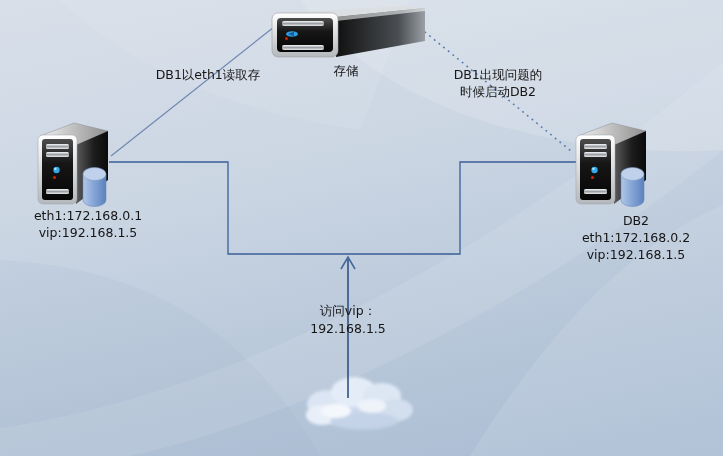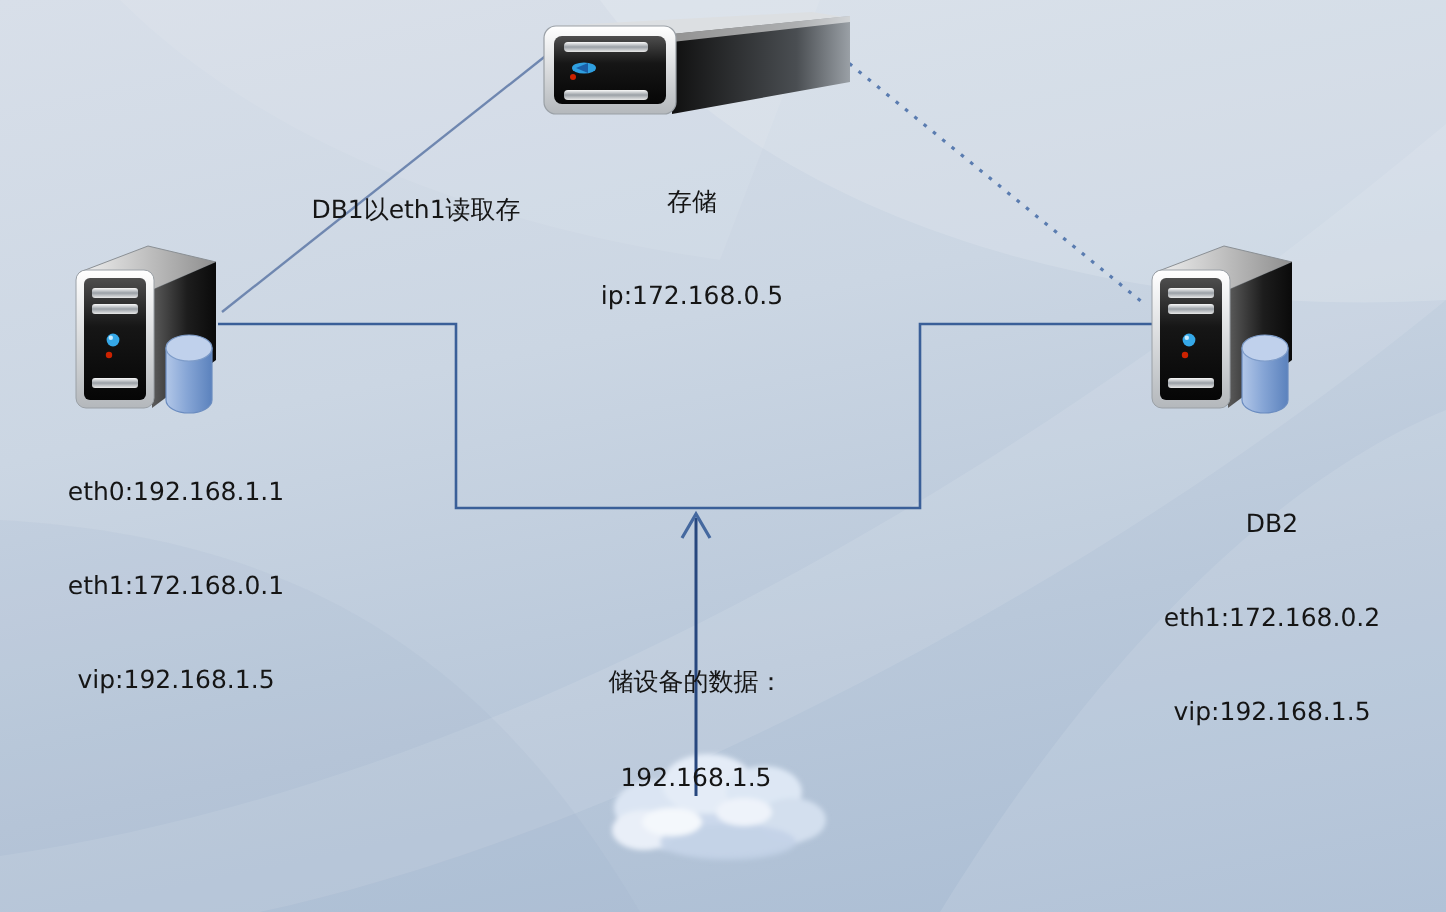--- a/index.html
+++ b/index.html
@@ -8,21 +8,21 @@
     font-family:"DejaVu Sans","Liberation Sans",sans-serif;
     background:linear-gradient(168deg,#d8dfe9 0%,#cbd6e3 38%,#b9c8da 68%,#a9bcd3 100%);
   }
   .layer{position:absolute;left:0;top:0;width:723px;height:456px;}
   .node-icon{position:absolute;}
   .txt{
     position:absolute;text-align:center;color:#151515;
     font-size:12.5px;line-height:17px;letter-spacing:0px;
     white-space:nowrap;
   }
-  .txt div{white-space:nowrap;margin-top:30px;}
+  .txt div{white-space:nowrap;}
 </style>
 </head>
 <body>
 
 <svg width="0" height="0" style="position:absolute" aria-hidden="true">
   <defs>
     <linearGradient id="gTop" x1="0" y1="0" x2="1" y2="0">
       <stop offset="0" stop-color="#f0f0f0"></stop>
         <stop offset="1" stop-color="#8e8e8e"></stop>
     </linearGradient>
@@ -130,38 +130,38 @@
 <svg class="node-icon" style="left:36px;top:118px" width="78" height="92">
   <use href="#sym-server"></use>
 </svg>
 
 <svg class="node-icon" style="left:574px;top:118px" width="78" height="92">
   <use href="#sym-server"></use>
 </svg>
 
 <div class="txt" style="left:280px;top:62px;width:132px">
   <div>存储</div>
-  <div>ip:172.168.0.5</div>
 </div>
 
 <div class="txt" style="left:140px;top:66px;width:136px">
   <div>DB1以eth1读取存</div>
 </div>
 
 <div class="txt" style="left:428px;top:66px;width:140px">
+  <div>DB1出现问题的</div>
+  <div>时候启动DB2</div>
 </div>
 
 <div class="txt" style="left:20px;top:207px;width:136px">
-  <div>eth0:192.168.1.1</div>
   <div>eth1:172.168.0.1</div>
   <div>vip:192.168.1.5</div>
 </div>
 
-<div class="txt" style="left:568px;top:223px;width:136px">
+<div class="txt" style="left:568px;top:212px;width:136px">
   <div>DB2</div>
   <div>eth1:172.168.0.2</div>
   <div>vip:192.168.1.5</div>
 </div>
 
 <div class="txt" style="left:283px;top:302px;width:130px;line-height:18px">
-  <div>储设备的数据：</div>
+  <div>访问vip：</div>
   <div>192.168.1.5</div>
 </div>
 
 </body></html>

